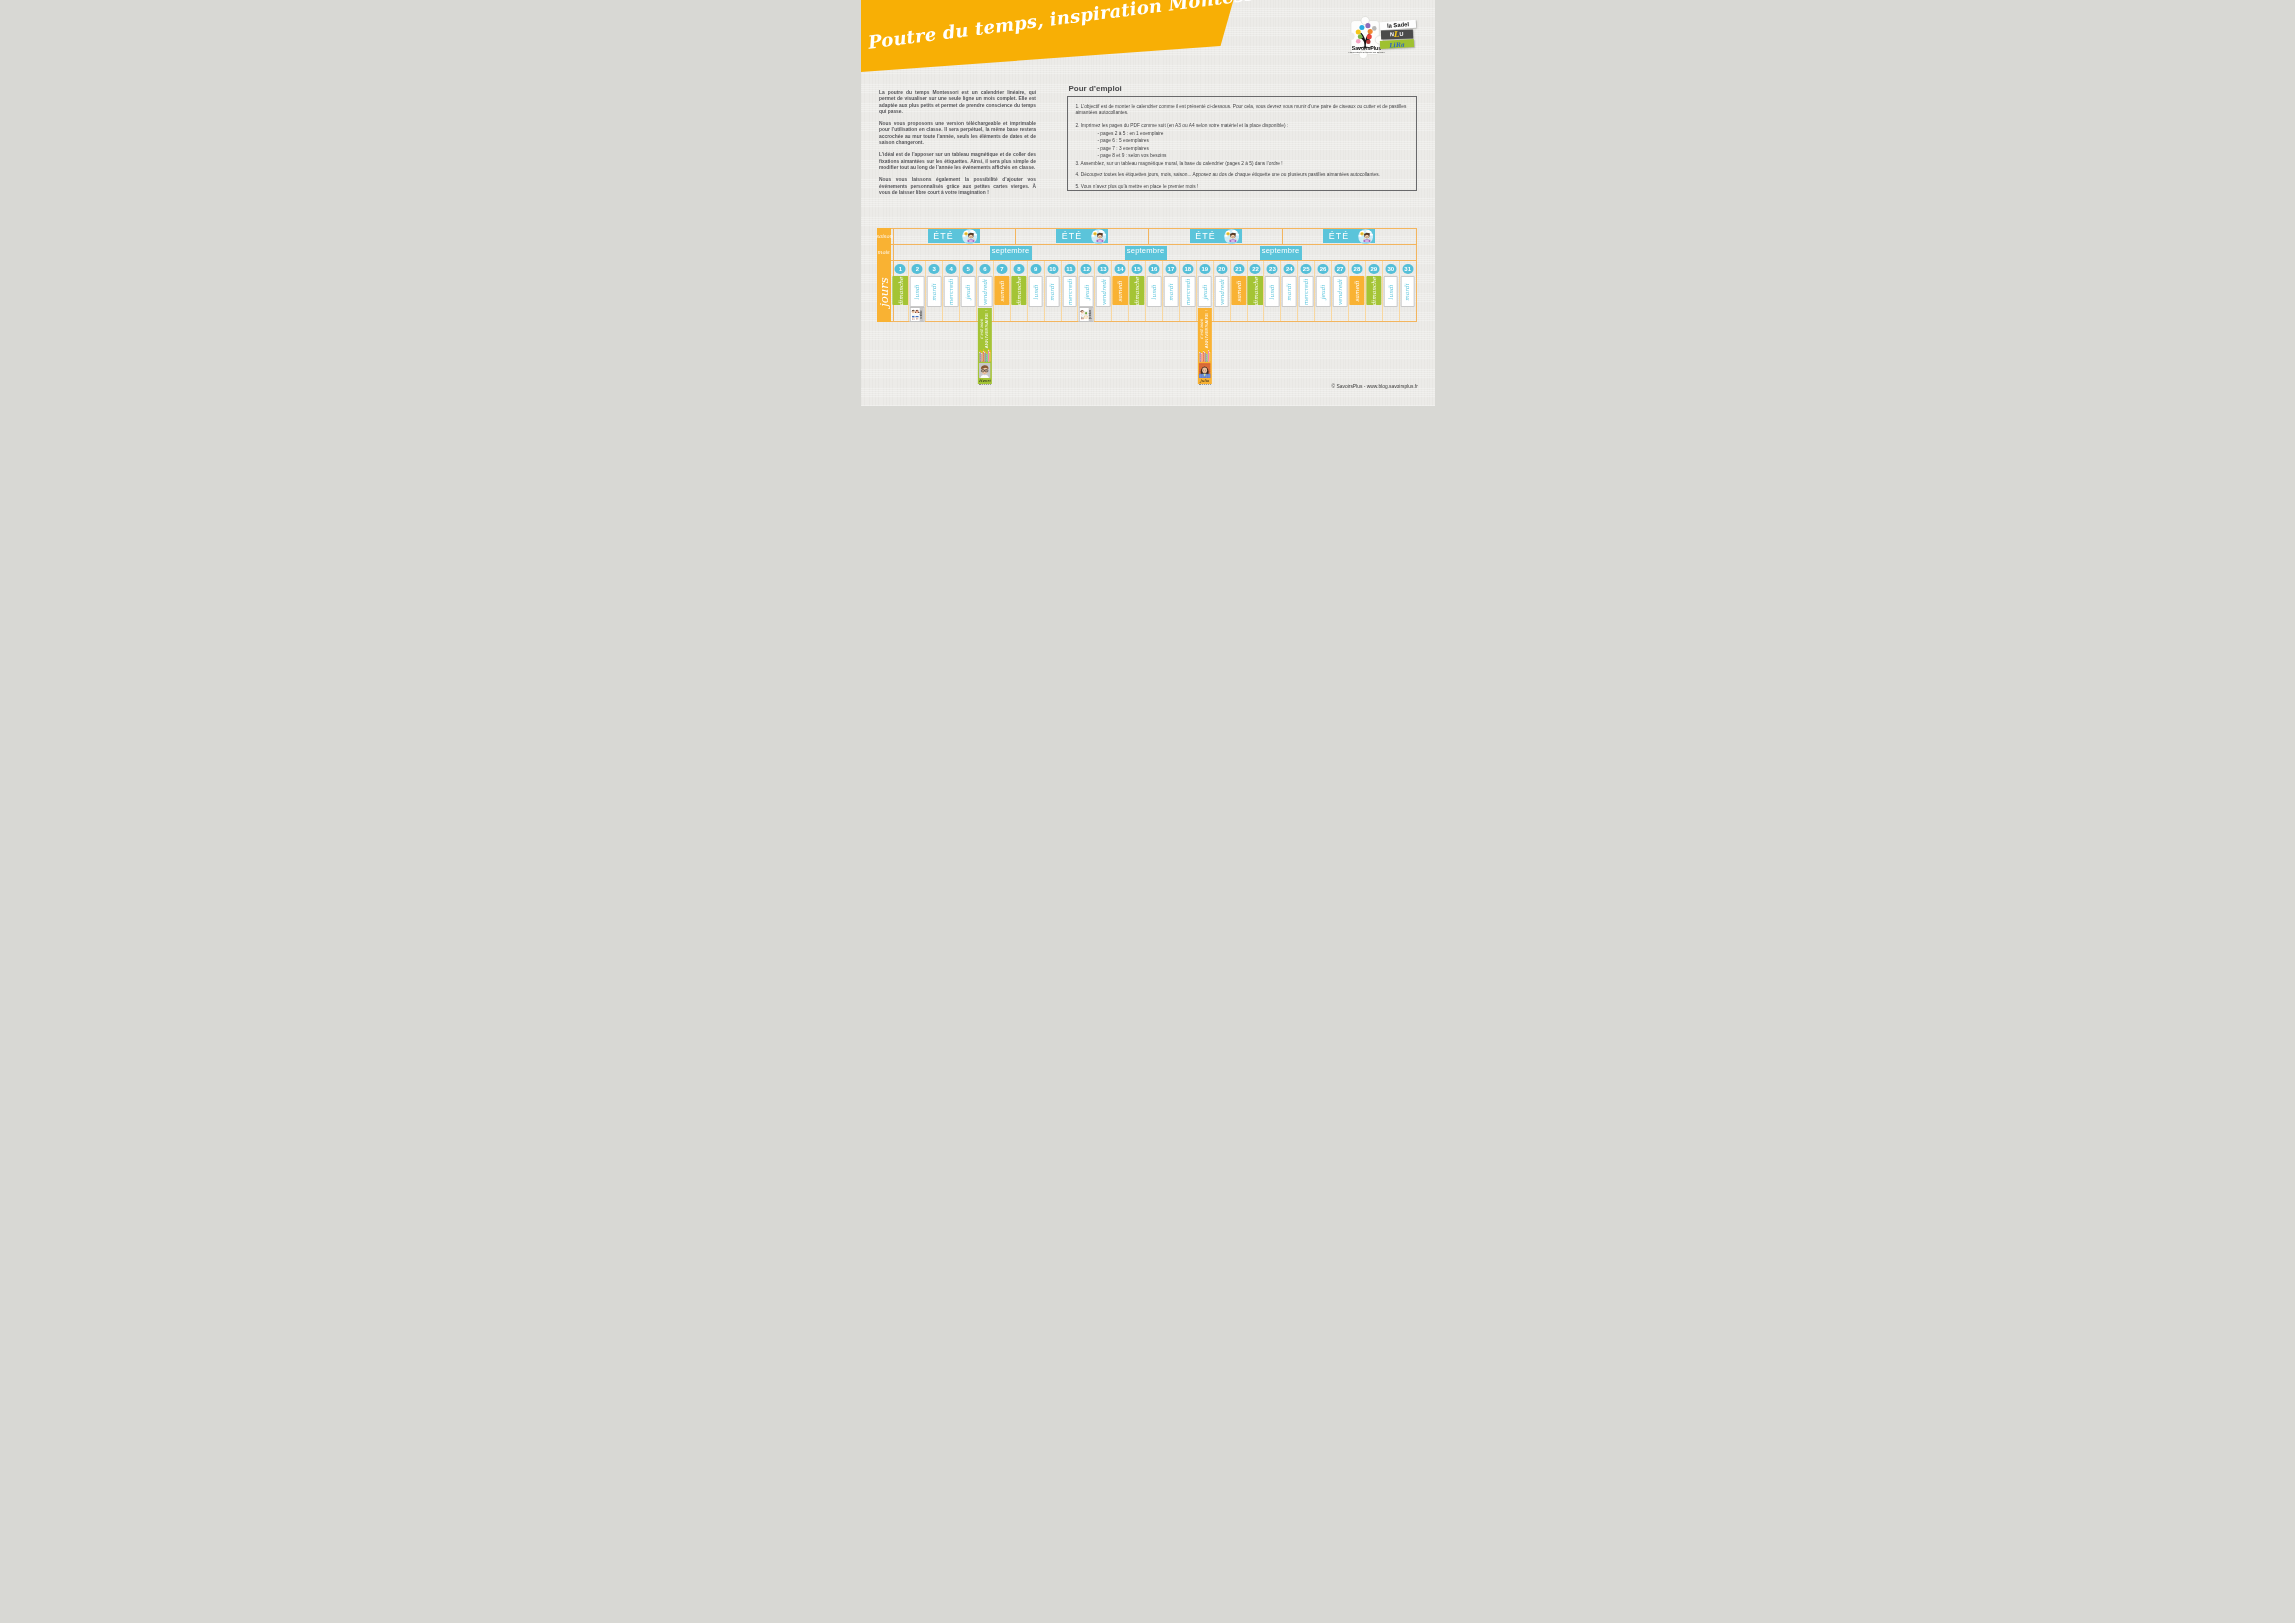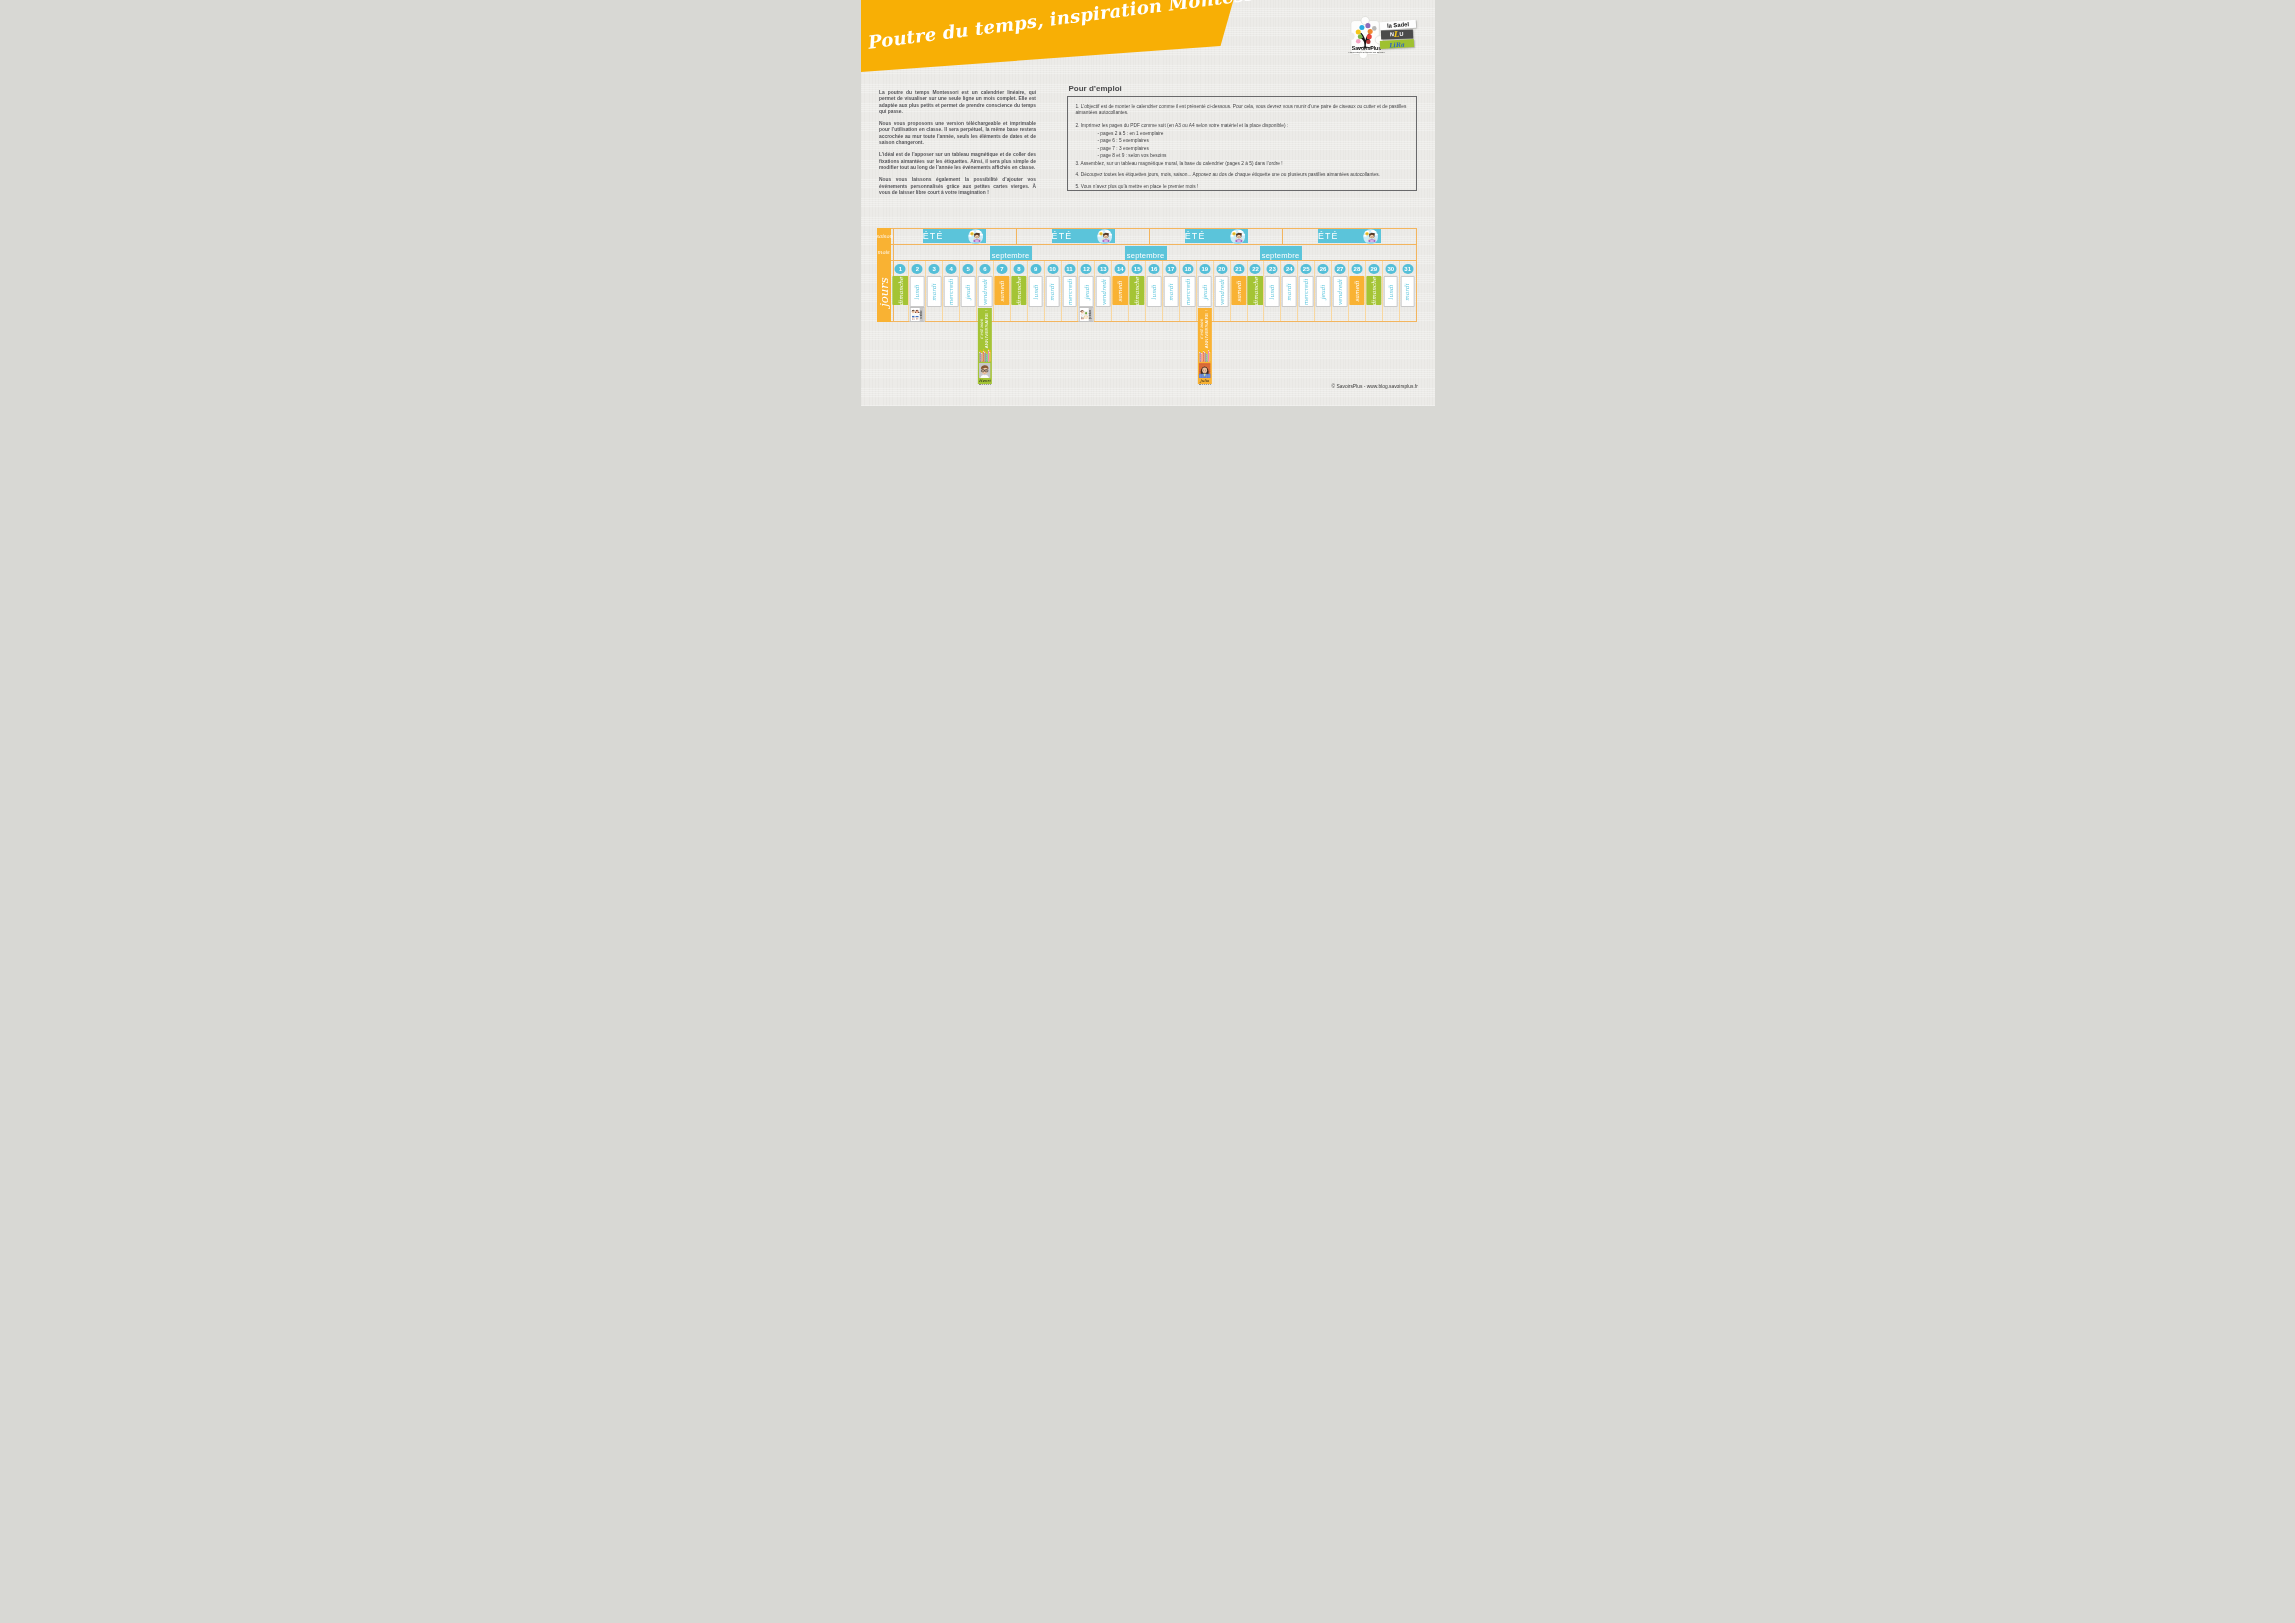--- a/index.html
+++ b/index.html
@@ -56,27 +56,27 @@
         font-family:"DejaVu Serif",serif;font-style:italic;font-size:5.1px;}
   .ylab-saison{top:4.6px;}
   .ylab-mois{top:21px;}
   .ylab-jours{top:33px;height:61px;display:flex;align-items:center;justify-content:center;}
   .ylab-jours span{transform:rotate(-90deg);font-size:11.6px;}
   .hline{position:absolute;left:14.3px;right:0;height:0.7px;background:#f3b55e;}
   .vline{position:absolute;width:0.7px;top:0;height:94px;background:#f3b55e;}
   .row-saison{position:absolute;left:16px;top:0.7px;width:523px;height:15px;display:flex;}
   .sgroup{position:relative;display:flex;align-items:center;justify-content:center;}
   .sgroup.bnd{border-right:0.7px solid #f3b55e;}
-  .ete{width:63px;height:14px;background:#5BC4DA;position:relative;
-       display:flex;align-items:center;justify-content:flex-start;}
+  .ete{width:52px;height:14px;background:#5BC4DA;position:relative;
+       display:flex;align-items:center;justify-content:center;}
   .ete-label{color:#fff;font-size:8.8px;letter-spacing:1.2px;padding-right:20.4px;}
   .ete-art{position:absolute;right:2.3px;top:-0.7px;width:15.3px;height:15.3px;}
   .row-mois{position:absolute;left:16px;top:16.4px;width:523px;height:16px;}
   .mois-tag{position:absolute;top:1.2px;height:14px;width:42px;background:#5BC4DA;
-            transform:translateX(-50%);display:flex;align-items:flex-end;justify-content:center;
+            transform:translateX(-50%);display:flex;align-items:flex-start;justify-content:center;
             color:#fff;font-size:7.6px;letter-spacing:0.2px;}
   .row-days{position:absolute;left:16px;top:33px;width:523px;height:60px;display:flex;}
   .day-col{position:relative;flex:1;overflow:visible;}
   .day-col.sep{border-left:0.6px solid #f8d7a0;}
   .dnum{position:absolute;top:3px;left:50%;transform:translateX(-50%);
         width:11px;height:10px;background:#54BFD8;border-radius:50%;
         display:flex;align-items:center;justify-content:center;}
   .dnum span{color:#fff;font-weight:bold;font-size:6px;}
   .dtag{position:absolute;top:15px;left:50%;transform:translateX(-50%);
         width:12.7px;height:29px;background:#fff;border:0.5px solid #c9c9c9;border-radius:0.9px;

